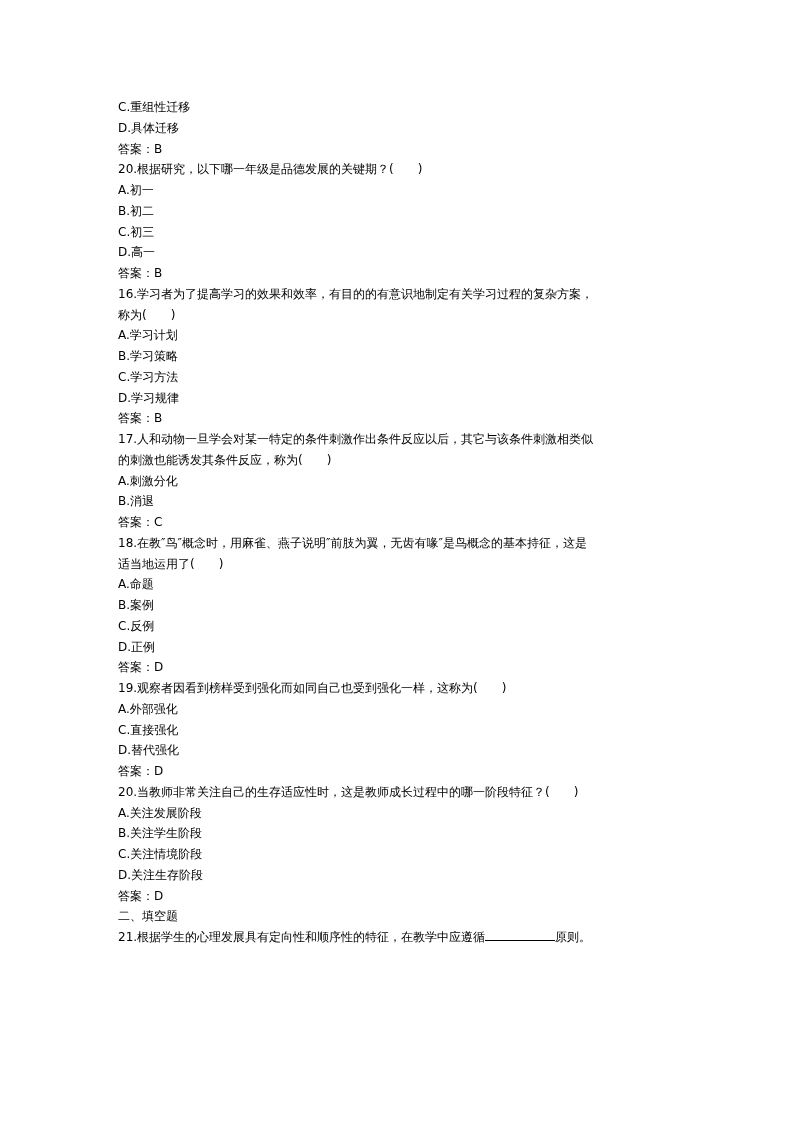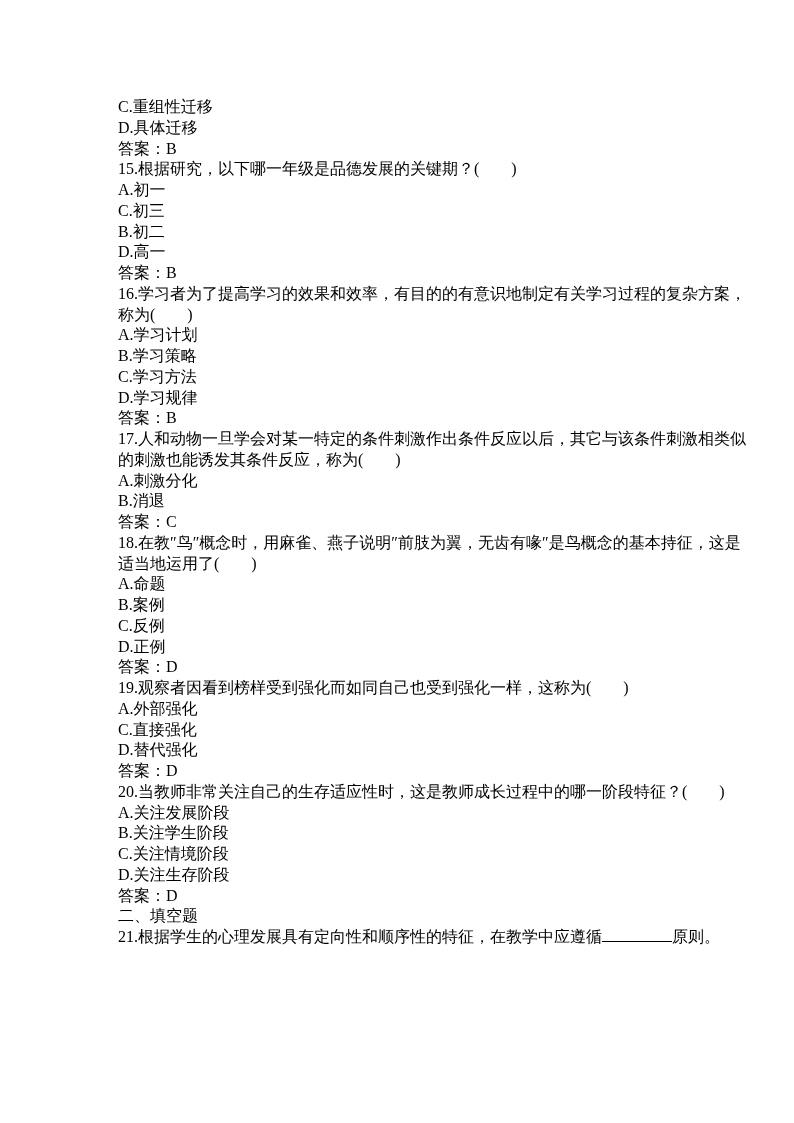--- a/index.html
+++ b/index.html
@@ -15,46 +15,45 @@
       font-family: "DejaVu Sans", "Liberation Sans", sans-serif;
       color: #000000;
     }
     .page {
       position: absolute;
       left: 118px;
       top: 97px;
       width: 560px;
     }
     .line {
-      font-size: 16px;
+      font-size: 12px;
       line-height: 20.75px;
       height: 20.75px;
       white-space: nowrap;
       letter-spacing: 0px;
-      font-family: Liberation Serif, serif;
     }
     .blank {
       display: inline-block;
       width: 70px;
       border-bottom: 1px solid #000;
       height: 12px;
       vertical-align: baseline;
     }
   </style>
 </head>
 <body>
 
 <div class="page">
   <div class="line">C.重组性迁移</div>
   <div class="line">D.具体迁移</div>
   <div class="line">答案：B</div>
-  <div class="line">15.根据研究，以下哪一年级是品德发展的关键期？(　　)</div>
+  <div class="line">20.根据研究，以下哪一年级是品德发展的关键期？(　　)</div>
   <div class="line">A.初一</div>
+  <div class="line">B.初二</div>
   <div class="line">C.初三</div>
-  <div class="line">B.初二</div>
   <div class="line">D.高一</div>
   <div class="line">答案：B</div>
   <div class="line">16.学习者为了提高学习的效果和效率，有目的的有意识地制定有关学习过程的复杂方案，</div>
   <div class="line">称为(　　)</div>
   <div class="line">A.学习计划</div>
   <div class="line">B.学习策略</div>
   <div class="line">C.学习方法</div>
   <div class="line">D.学习规律</div>
   <div class="line">答案：B</div>
   <div class="line">17.人和动物一旦学会对某一特定的条件刺激作出条件反应以后，其它与该条件刺激相类似</div>

